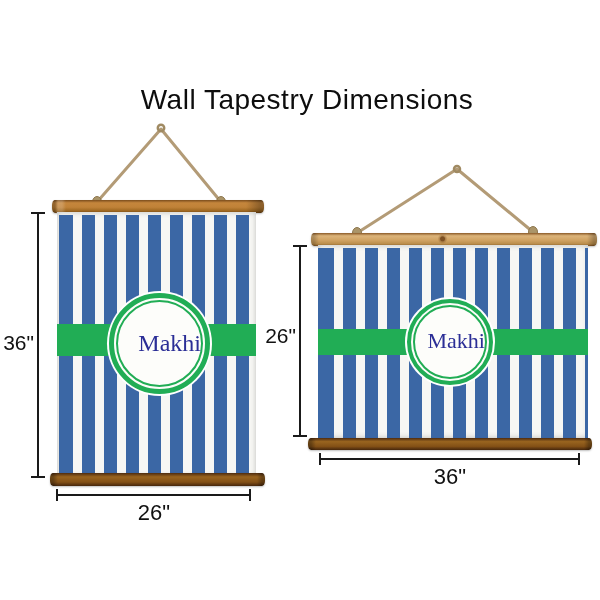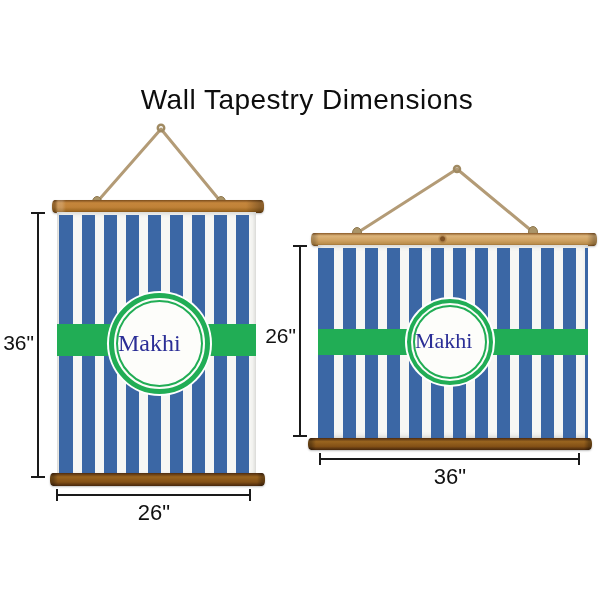--- a/index.html
+++ b/index.html
@@ -76,21 +76,21 @@
   .monogram-circle{
     border-radius:50%;
     background:#fdfdfa;
     border:5px solid var(--band-green);
     box-shadow:0 0 0 2px #ffffff;
   }
   .monogram-inner{
     position:absolute;inset:2px;
     border:2px solid var(--band-green);
     border-radius:50%;
-    display:flex;align-items:center;justify-content:flex-start;
+    display:flex;align-items:center;justify-content:flex-end;
   }
   .monogram-text{
     font-family:"Liberation Serif", serif;
     color:var(--monogram-navy);
     line-height:1;
     padding-bottom:2px;
   }
 
   
   .dim{background:var(--dimension-black);}

